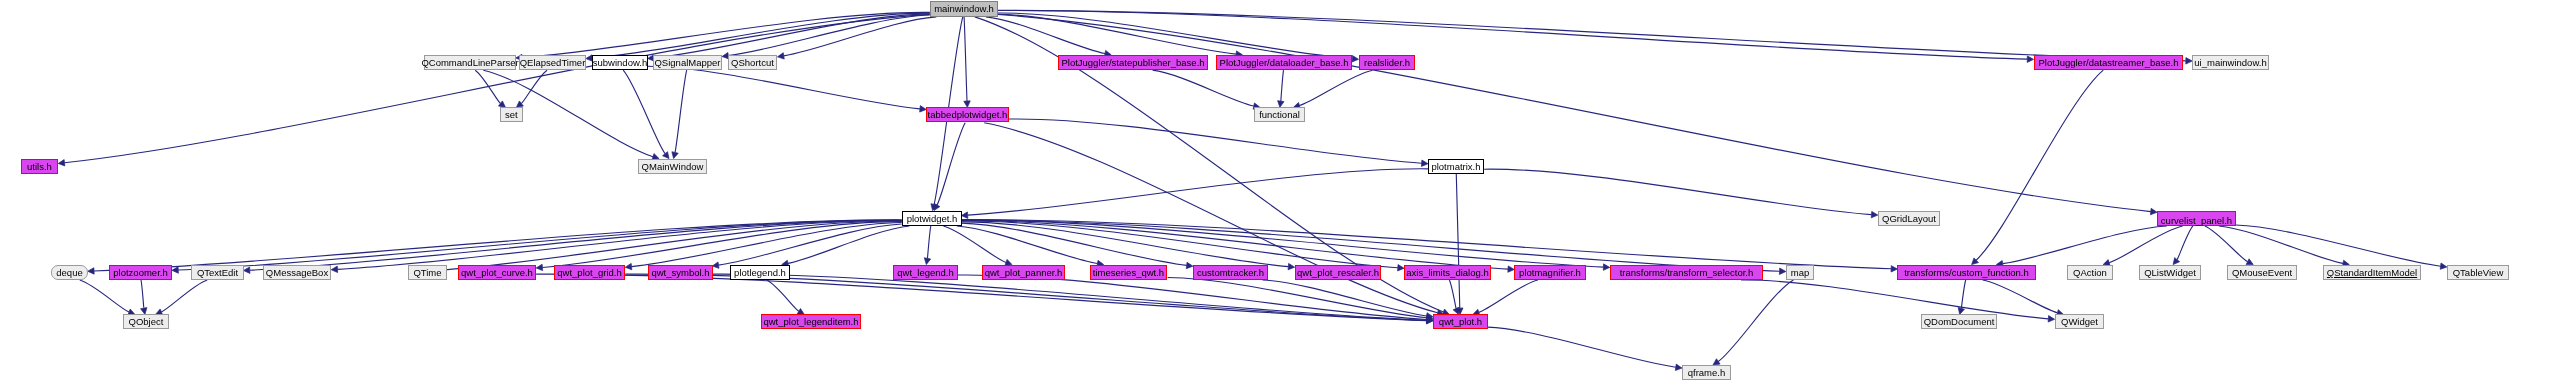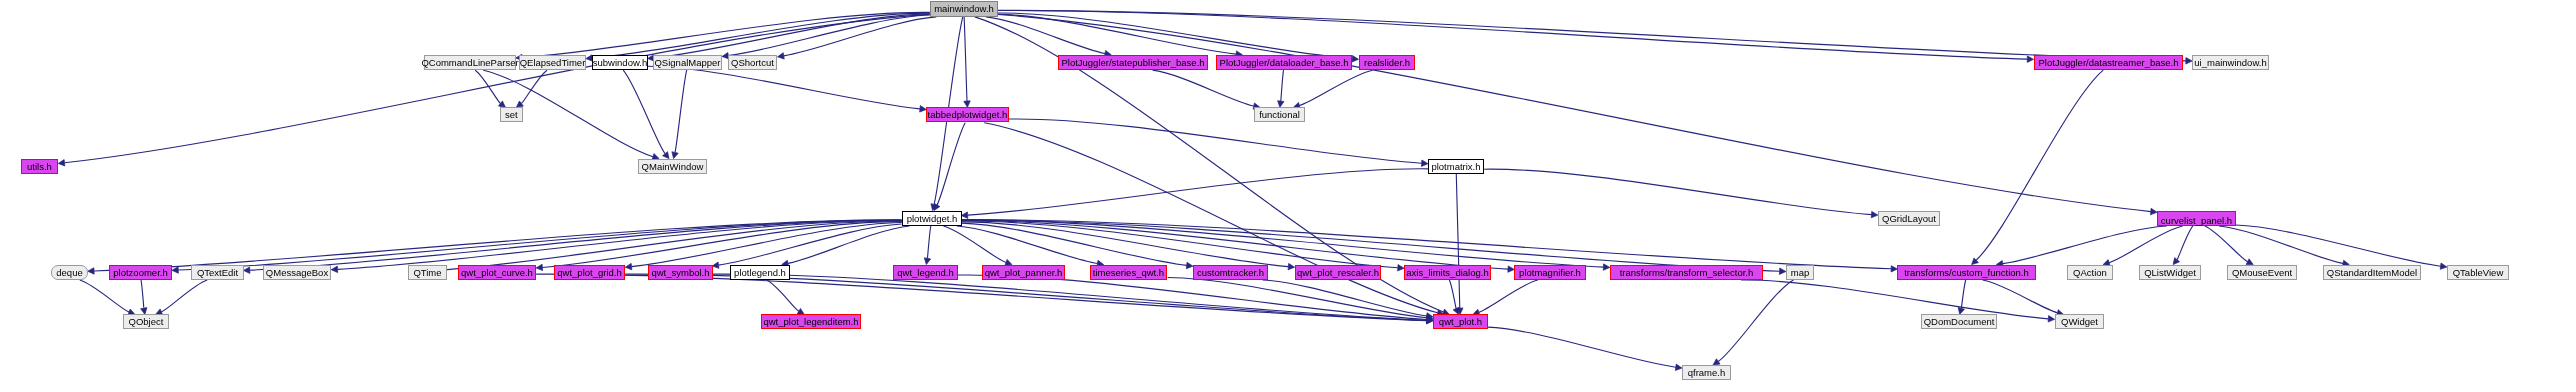--- a/index.html
+++ b/index.html
@@ -288,21 +288,21 @@
       </div>
       <div class="node" style="left: 2067px; top: 265px; width: 46px;">
         <span>QAction</span>
       </div>
       <div class="node" style="left: 2139px; top: 265px; width: 62px;">
         <span>QListWidget</span>
       </div>
       <div class="node" style="left: 2227px; top: 265px; width: 70px;">
         <span>QMouseEvent</span>
       </div>
-      <div class="node" style="left: 2323px; top: 265px; width: 98px;">
+      <div class="node" style="left: 2323px; top: 265px; width: 98px; text-decoration: underline;">
         <span>QStandardItemModel</span>
       </div>
       <div class="node" style="left: 2447px; top: 265px; width: 62px;">
         <span>QTableView</span>
       </div>
       <div class="node red" style="left: 761px; top: 314px; width: 100px;">
         <span>qwt_plot_legenditem.h</span>
       </div>
       <div class="node" style="left: 123px; top: 314px; width: 46px;">
         <span>QObject</span>

